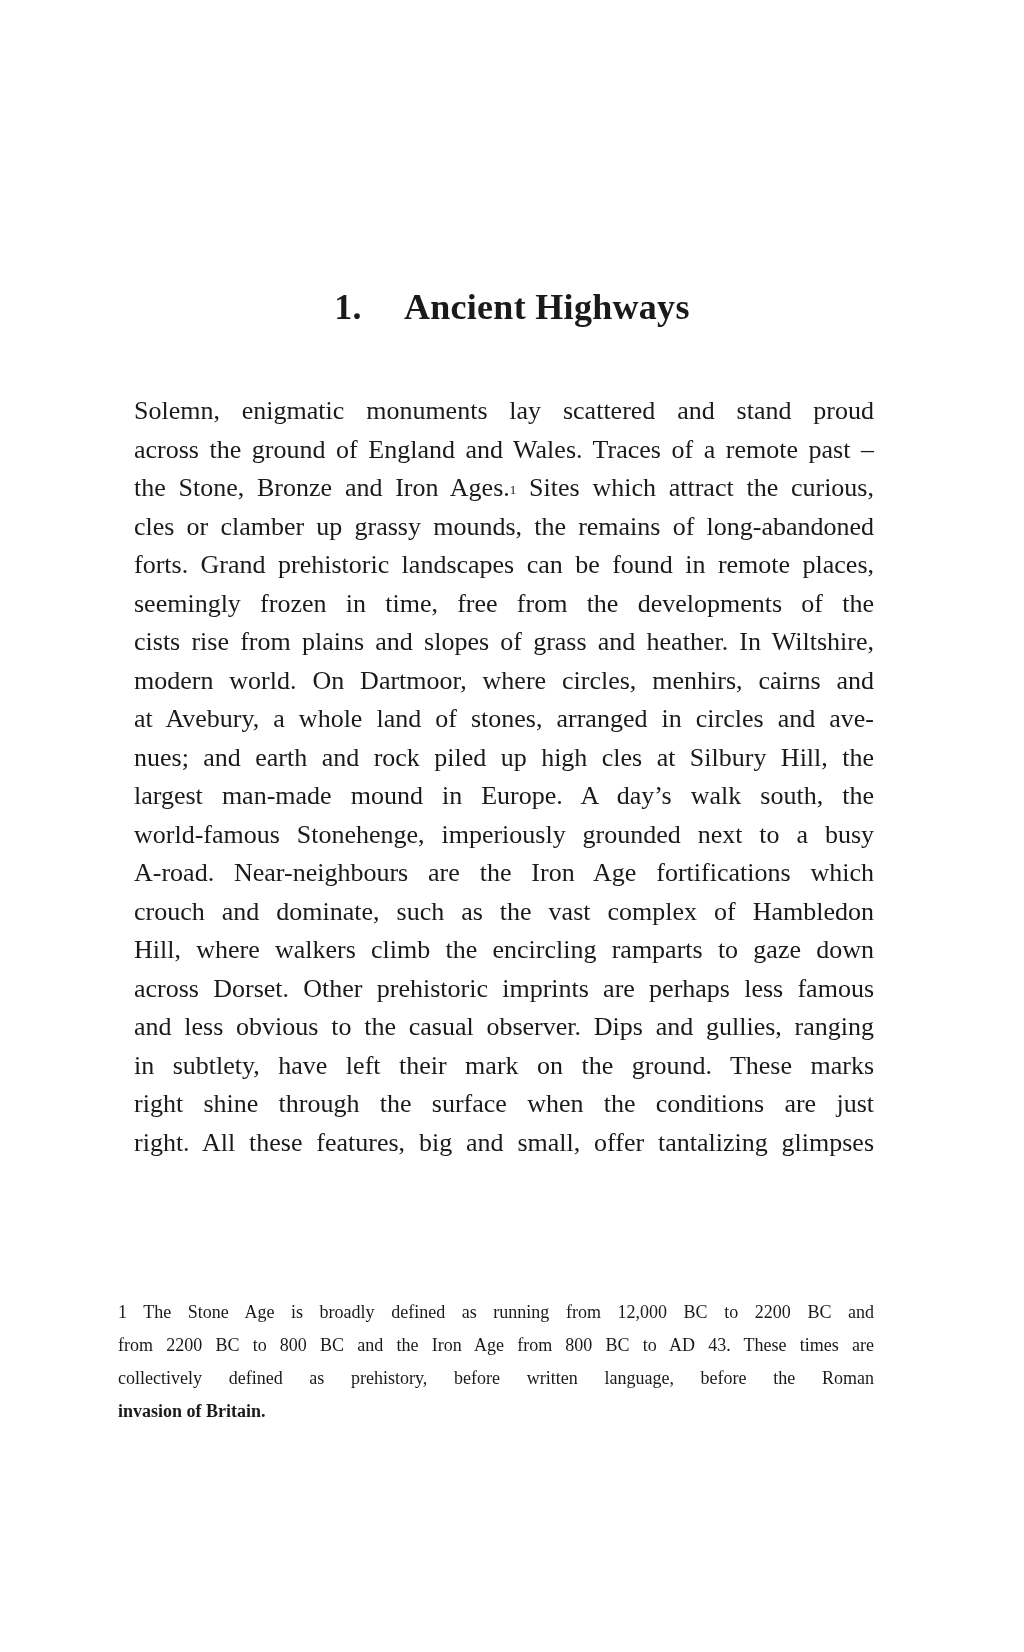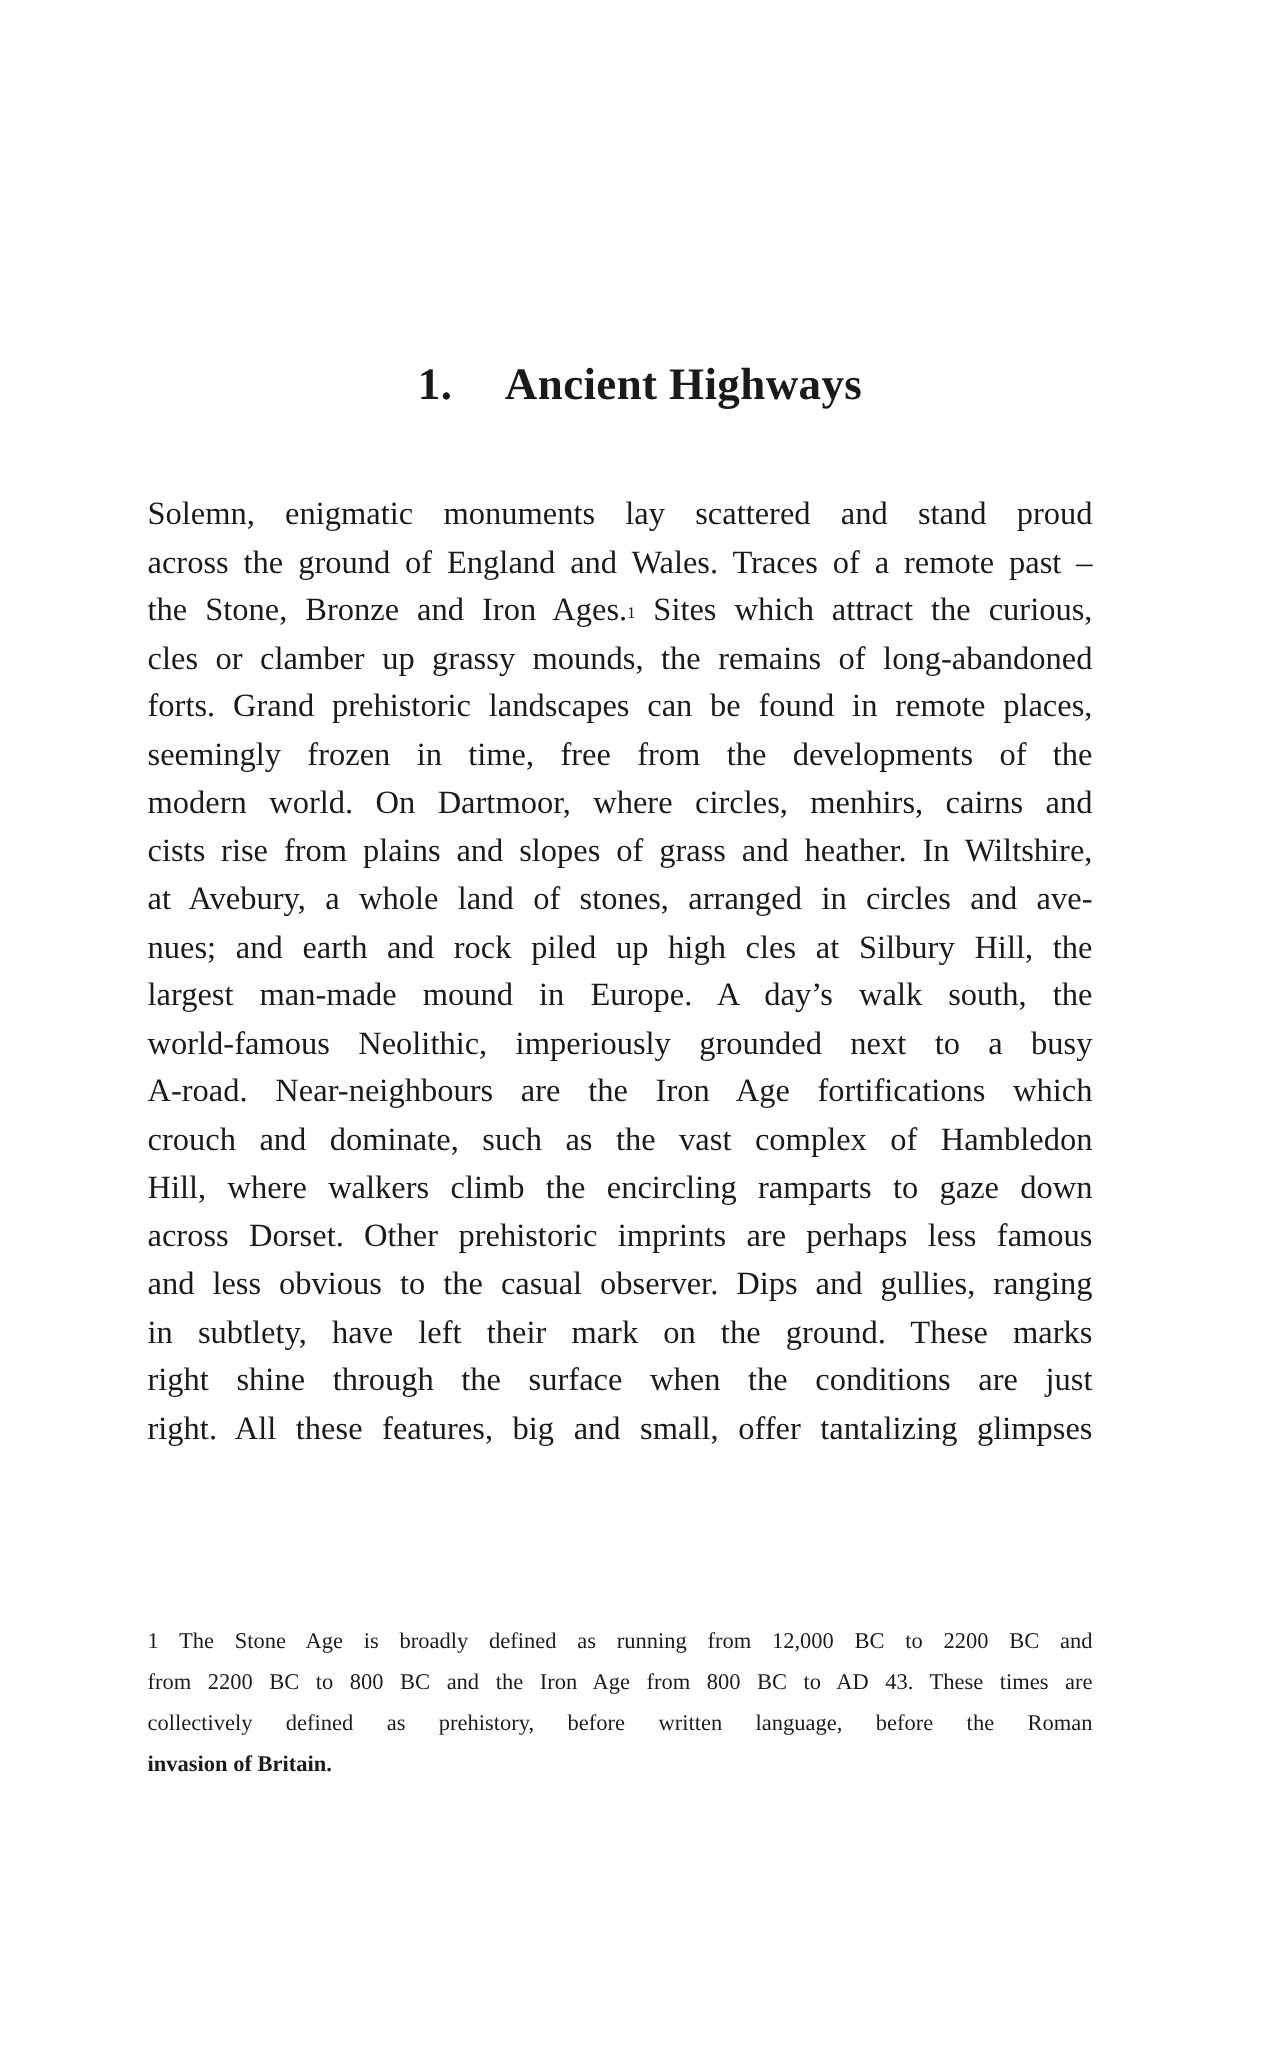--- a/index.html
+++ b/index.html
@@ -3,47 +3,47 @@
 <meta charset="utf-8">
 <style>
   html, body { margin:0; padding:0; background:#ffffff; }
   body { width:1024px; height:1652px; position:relative; overflow:hidden;
          font-family:"Liberation Serif", "DejaVu Serif", serif; color:#1c1a18; }
   .chapter-title { position:absolute; top:262px; left:0; width:1024px; text-align:center;
          font-size:36px; letter-spacing:0.3px; }
   .chapter-title .num { margin-right:42px; }
   .body-text { position:absolute; top:392px; left:118px; width:756px; font-size:26px;
          line-height:38.5px; text-align:justify; }
-  .body-text .line { display:block; text-align:justify; text-align-last:justify; white-space:nowrap; }
+  .body-text .line { display:block; text-align:justify; text-align-last:justify; white-space:nowrap;margin-left:16px; }
   sup { font-size:13px; vertical-align:top; position:relative; top:2px; }
   .footnotes { position:absolute; top:1296px; left:118px; width:756px; font-size:18px;
          line-height:33px; }
   .footnotes .line { display:block; text-align:justify; text-align-last:justify; white-space:nowrap; }
   .footnotes .line.end { text-align-last:left;font-weight:bold; }
 </style>
 </head>
 <body>
 
 <h1 class="chapter-title">
   <span class="num">1.</span><span>Ancient Highways</span>
 </h1>
 
 <div class="body-text">
   <span class="line">Solemn, enigmatic monuments lay scattered and stand proud</span>
   <span class="line">across the ground of England and Wales. Traces of a remote past –</span>
   <span class="line"><span>the Stone, Bronze and Iron Ages.</span><sup>1</sup><span> Sites which attract the curious,</span></span>
   <span class="line">cles or clamber up grassy mounds, the remains of long-abandoned</span>
   <span class="line">forts. Grand prehistoric landscapes can be found in remote places,</span>
   <span class="line">seemingly frozen in time, free from the developments of the</span>
+  <span class="line">cists rise from plains and slopes of grass and heather. In Wiltshire,</span>
   <span class="line">modern world. On Dartmoor, where circles, menhirs, cairns and</span>
-  <span class="line">cists rise from plains and slopes of grass and heather. In Wiltshire,</span>
   <span class="line">at Avebury, a whole land of stones, arranged in circles and ave-</span>
   <span class="line">nues; and earth and rock piled up high cles at Silbury Hill, the</span>
   <span class="line">largest man-made mound in Europe. A day’s walk south, the</span>
-  <span class="line">world-famous Neolithic, imperiously grounded next to a busy</span>
+  <span class="line">world-famous Stonehenge, imperiously grounded next to a busy</span>
   <span class="line">A-road. Near-neighbours are the Iron Age fortifications which</span>
   <span class="line">crouch and dominate, such as the vast complex of Hambledon</span>
   <span class="line">Hill, where walkers climb the encircling ramparts to gaze down</span>
   <span class="line">across Dorset. Other prehistoric imprints are perhaps less famous</span>
   <span class="line">and less obvious to the casual observer. Dips and gullies, ranging</span>
   <span class="line">in subtlety, have left their mark on the ground. These marks</span>
   <span class="line">right shine through the surface when the conditions are just</span>
   <span class="line">right. All these features, big and small, offer tantalizing glimpses</span>
   <span class="line"></span>
 </div>

